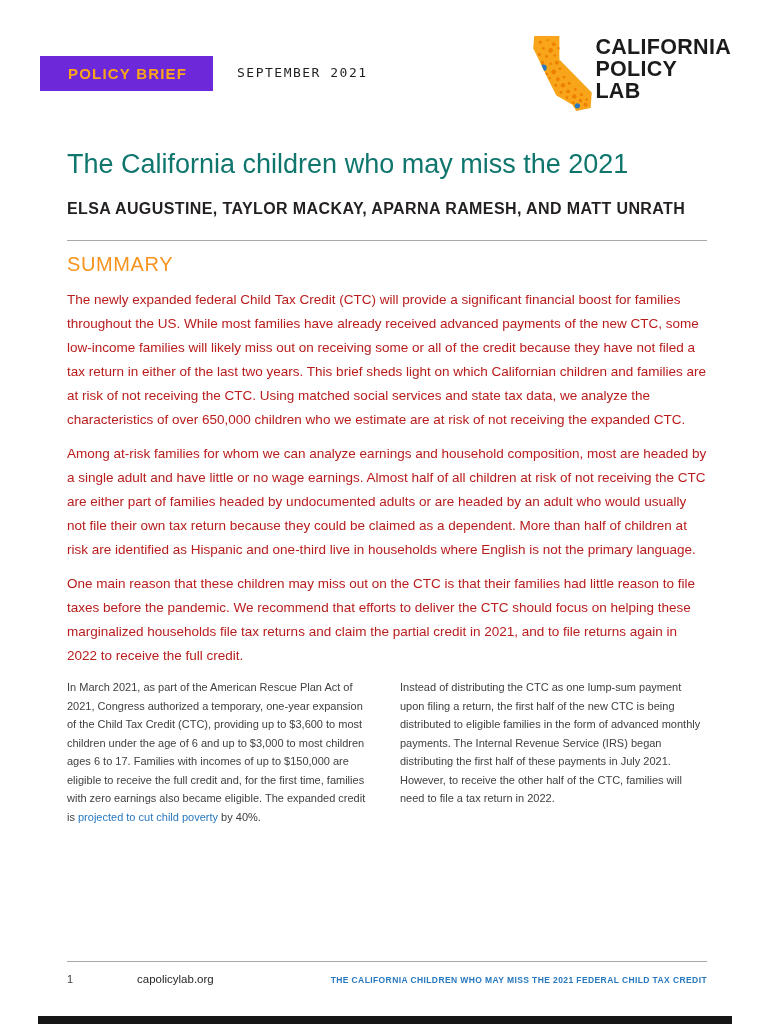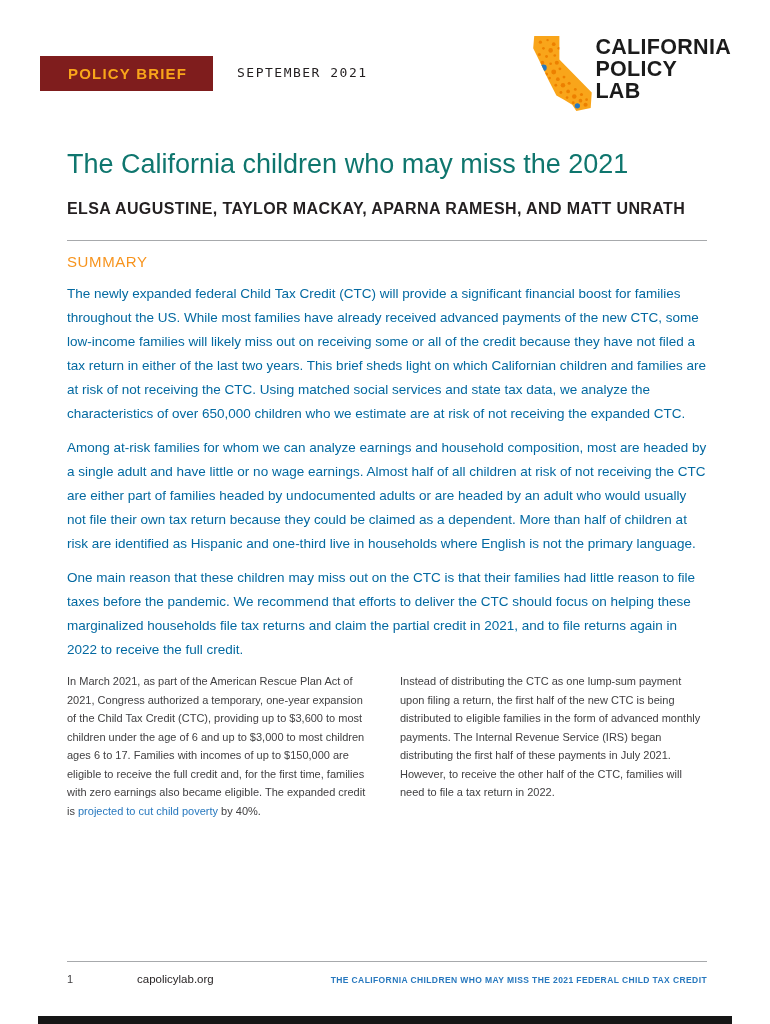--- a/index.html
+++ b/index.html
@@ -12,21 +12,21 @@
     background: #ffffff;
     font-family: "Liberation Sans", sans-serif;
     overflow: hidden;
   }
 
   
   .badge {
     position: absolute;
     left: 40px;
     top: 56px;
-    background: #7f1d1d;
+    background: #6d28d9;
     color: #f9a51a;
     font-weight: bold;
     font-size: 15px;
     letter-spacing: 1.2px;
     padding: 9px 26px 9px 28px;
   }
   .date {
     position: absolute;
     left: 237px;
     top: 65px;
@@ -73,31 +73,31 @@
     color: #231f20;
     margin: 0 0 22px 0;
   }
   .rule {
     border: none;
     border-top: 1px solid #a7a9ac;
     margin: 0 0 12px 0;
   }
   .section-heading {
     margin: 0 0 12px 0;
-    font-size: 15px;
+    font-size: 20px;
     font-weight: 500;
     letter-spacing: 0.6px;
     color: #f7941e;
   }
   .intro-heading { margin-top: 16px; }
   .summary p {
     margin: 0 0 10px 0;
     font-size: 13.5px;
     line-height: 24px;
-    color: #0369a1;
+    color: #b91c1c;
   }
   .columns { display: flex; gap: 26px; }
   .columns p {
     flex: 1;
     margin: 0;
     font-size: 11px;
     line-height: 18.5px;
     color: #414042;
   }
   .inline-link {

